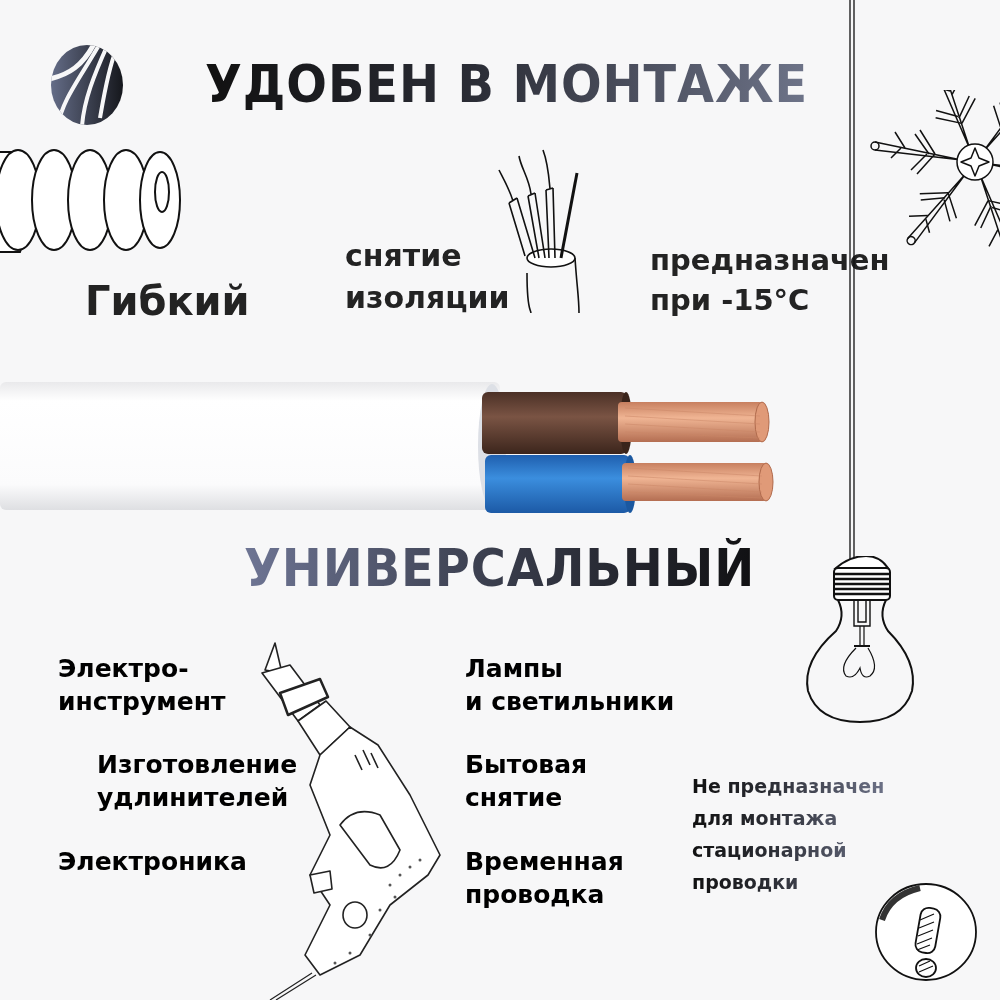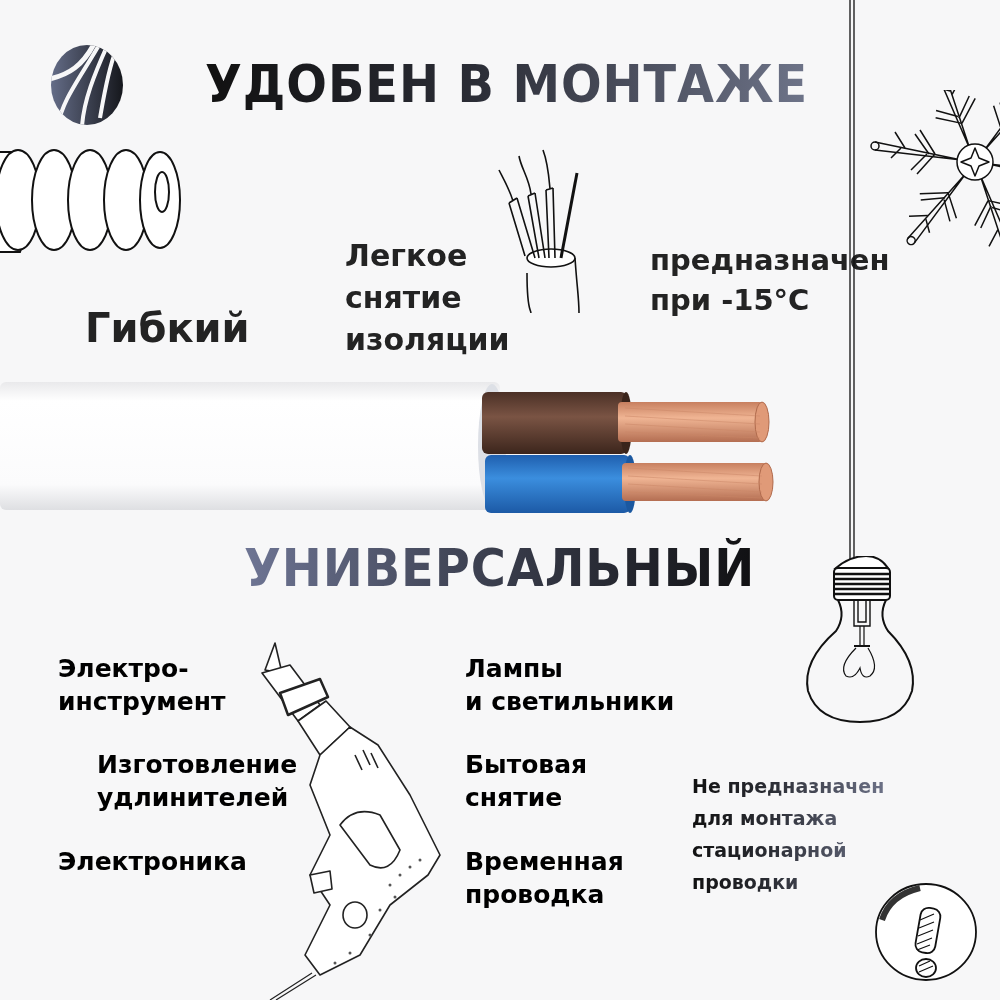--- a/index.html
+++ b/index.html
@@ -27,21 +27,21 @@
     transform: scaleX(0.92); transform-origin: left center;
   }
   .h2 {
     left: 244px; top: 536px; font-size: 52px; line-height: 64px;
     background-image: linear-gradient(90deg, #6e7594 0%, #3d4151 45%, #101012 100%);
     transform: scaleX(0.92); transform-origin: left center;
   }
   .feat {
     font-weight: bold; color: #232323; white-space: nowrap;
   }
-  .feat-flex { left: 85px; top: 276px; font-size: 40px; line-height: 50px; margin-top: 27px; }
+  .feat-flex { left: 85px; top: 276px; font-size: 40px; line-height: 50px; }
   .feat-strip { left: 345px; top: 235px; font-size: 30px; line-height: 42px; }
   .feat-cold { left: 650px; top: 240px; font-size: 29px; line-height: 40px; }
   .use {
     font-weight: bold; color: #000000; font-size: 25px; line-height: 33px; white-space: nowrap;
   }
   .warn {
     left: 692px; top: 770px; font-size: 19px; line-height: 32px; font-weight: bold; white-space: nowrap;
     background-image: linear-gradient(90deg, #111 0%, #2a2c33 40%, #6c7186 100%);
     -webkit-background-clip: text; background-clip: text; color: transparent;
   }
@@ -100,21 +100,20 @@
       <path d="M50 110 L 40 45 M 44 110 L 33 48"></path>
       <path d="M33 48 L 40 45 M 36 46 C 34 30, 26 20, 24 8"></path>
       <path d="M60 110 L 58 40 M 54 110 L 51 42"></path>
       <path d="M51 42 L 58 40 M 55 41 C 54 30, 53 15, 48 2"></path>
       <path d="M66 110 L 82 25" stroke-width="3"></path>
     </g>
   </svg>
 </div>
 
 <div class="abs feat feat-strip">
-  <div>Легкое</div>
   <div>снятие</div>
   <div>изоляции</div>
 </div>
 
 <div class="abs feat feat-cold">
   <div>предназначен</div>
   <div>при -15°C</div>
 </div>
 
 <div class="abs" style="left:848px;top:0;width:8px;height:560px;">

